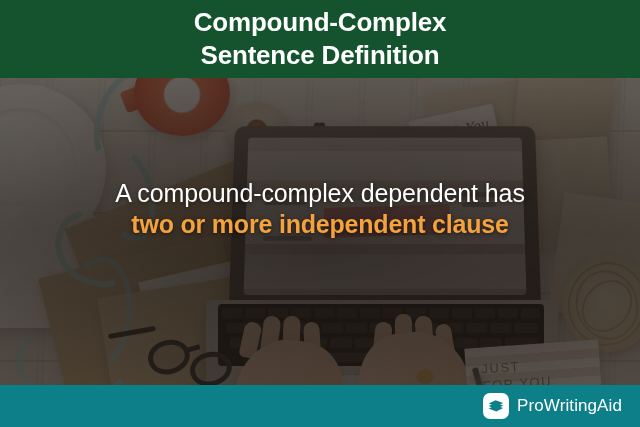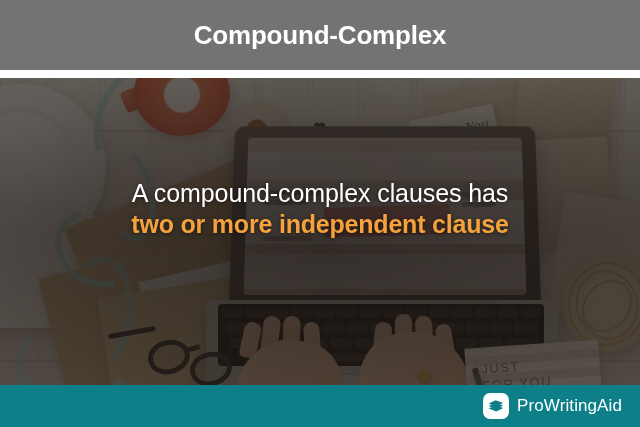--- a/index.html
+++ b/index.html
@@ -18,22 +18,22 @@
     width: 640px;
     height: 427px;
     overflow: hidden;
   }
 
   
   .header {
     position: absolute;
     left: 0; top: 0;
     width: 640px;
-    height: 70px;
-    background: #737373;
+    height: 78px;
+    background: #14532d;
     display: flex;
     flex-direction: column;
     align-items: center;
     justify-content: center;
     z-index: 40;
   }
   .header-line {
     color: #ffffff;
     font-family: "Liberation Sans", sans-serif;
     font-weight: bold;
@@ -425,20 +425,21 @@
     white-space: nowrap;
   }
 </style>
 </head>
 <body>
 
 <div class="infographic">
 
   <div class="header">
     <div class="header-line">Compound-Complex</div>
+    <div class="header-line">Sentence Definition</div>
   </div>
 
   <div class="photo">
 
     <div class="plank" style="top:52px;"></div>
     <div class="plank" style="top:134px;"></div>
     <div class="plank" style="top:214px;"></div>
     <div class="plank" style="top:282px;"></div>
 
     <div class="photo-item saucer"></div>
@@ -556,21 +557,21 @@
 
     <div class="photo-item jfy-card"></div>
     <div class="jfy-text">JUST FOR YOU</div>
     <div class="photo-item pen"></div>
 
   </div>
 
   <div class="overlay"></div>
 
   <div class="body-copy">
-    <div class="copy-line copy-white">A compound-complex clauses has</div>
+    <div class="copy-line copy-white">A compound-complex dependent has</div>
     <div class="copy-line copy-orange">two or more independent clause</div>
   </div>
 
   <div class="footer">
     <div class="brand">
       <div class="brand-logo">
         <svg width="18" height="18" viewBox="0 0 24 24" aria-hidden="true">
           <path d="M2.2 8.6 L11.4 4.2 L21.6 8.0 L12.4 12.5 Z" fill="#0d7f88"></path>
           <path d="M2.2 12.0 L11.4 7.6 L21.6 11.4 L12.4 15.9 Z" fill="#0d7f88"></path>
           <path d="M2.2 15.4 L11.4 11.0 L21.6 14.8 L12.4 19.3 Z" fill="#0d7f88"></path>

